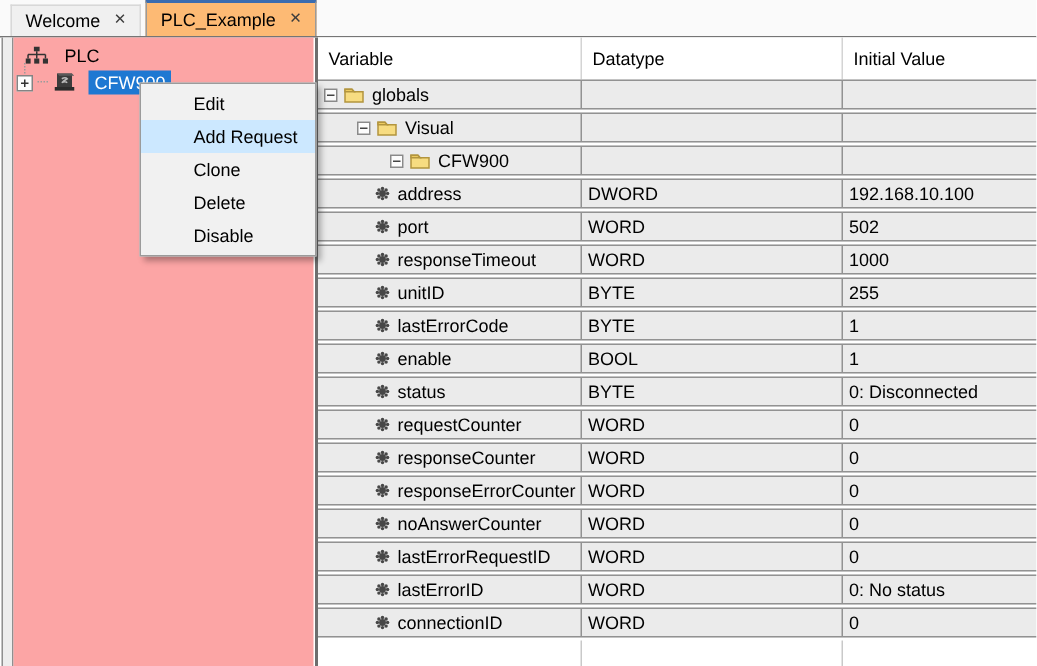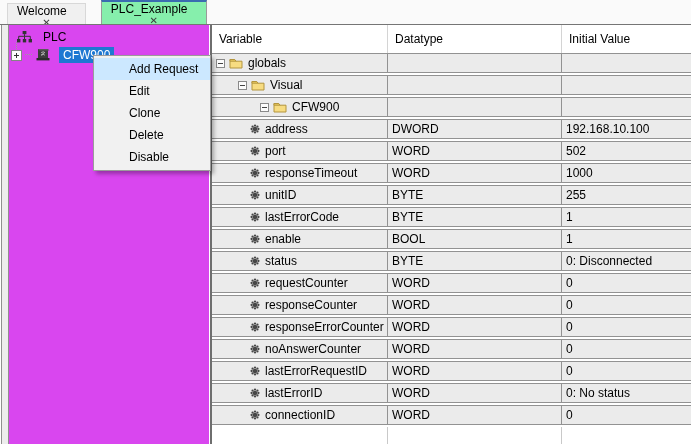--- a/index.html
+++ b/index.html
@@ -2,35 +2,35 @@
 <html style="--selection-blue: #1e78d2; --menu-highlight: #cce8ff; --tab-accent: #3a6cb0; --row-fill: #ebebeb;"><head>
 <meta charset="utf-8">
 <style>
   html,body{margin:0;padding:0;}
   .app{position:relative;width:691px;height:444px;background:#fff;overflow:hidden;
        font-family:"Liberation Sans",sans-serif;font-size:12px;color:#000;}
 
   
   .tabbar{position:absolute;top:0;left:0;width:100%;height:24px;background:#fafafa;
           display:flex;align-items:stretch;padding-left:7px;box-sizing:border-box;}
-  .tab{display:flex;align-items:center;padding:0 9px;cursor:default;box-sizing:border-box;flex-direction:column;}
+  .tab{display:flex;align-items:center;padding:0 9px;cursor:default;box-sizing:border-box;}
   .tab .tlabel{margin-right:9px;}
   .tab .tclose{font-size:10px;color:#3c3c3c;line-height:1;}
   .tab.inactive{background:#f0f0f0;border:1px solid #d8d8d8;border-bottom:none;margin-top:3px;}
-  .tab.active{background:#86efac;border:1px solid #9a9a9a;border-bottom:none;
-              border-top:2px solid var(--tab-accent,#3a6cb0);margin-left:15px;}
+  .tab.active{background:#fdba74;border:1px solid #9a9a9a;border-bottom:none;
+              border-top:2px solid var(--tab-accent,#3a6cb0);margin-left:3px;}
 
   
   .main{position:absolute;top:24px;left:0;right:0;bottom:0;background:#fff;
         border-top:1px solid #757575;box-sizing:border-box;}
   .gutter{position:absolute;left:1px;top:0;bottom:0;width:6px;background:#ededed;
           border-left:1px solid #8f8f8f;border-right:1px solid #8f8f8f;}
 
   
-  .tree{position:absolute;left:9px;top:0;bottom:0;width:200px;background:#d946ef;}
+  .tree{position:absolute;left:9px;top:0;bottom:0;width:200px;background:#fca5a5;}
   .tree-row{position:absolute;display:flex;align-items:center;height:16px;white-space:nowrap;}
   .tree-row.root{left:8px;top:4px;gap:6px;}
   .tree-row.child{left:2px;top:22px;gap:3px;}
   .vdots{position:absolute;left:7px;top:17px;height:9px;width:1px;
          border-left:1px dotted #9b9b9b;}
   .hdots{width:7px;height:1px;border-top:1px dotted #9b9b9b;}
   .sel-label{background:var(--selection-blue,#1e78d2);color:#fff;padding:1px 4px;}
   .expander{position:relative;display:inline-block;width:11px;height:11px;background:#fdfdfd;
             border:1px solid #848484;box-sizing:border-box;flex:0 0 auto;}
   .expander::after{content:"";position:absolute;left:2px;right:2px;top:4px;height:1px;background:#333;}
@@ -496,20 +496,20 @@
           </div>
         </div>
       <div class="gtail">
         <div class="vline" style="left:175px"></div>
         <div class="vline" style="left:349px"></div>
       </div>
     </div>
   </div>
 
   <div class="cmenu">
+      <div class="mitem">Edit</div>
       <div class="mitem hl">Add Request</div>
-      <div class="mitem">Edit</div>
       <div class="mitem">Clone</div>
       <div class="mitem">Delete</div>
       <div class="mitem">Disable</div>
     </div>
 
 </div>
 
 </body></html>

